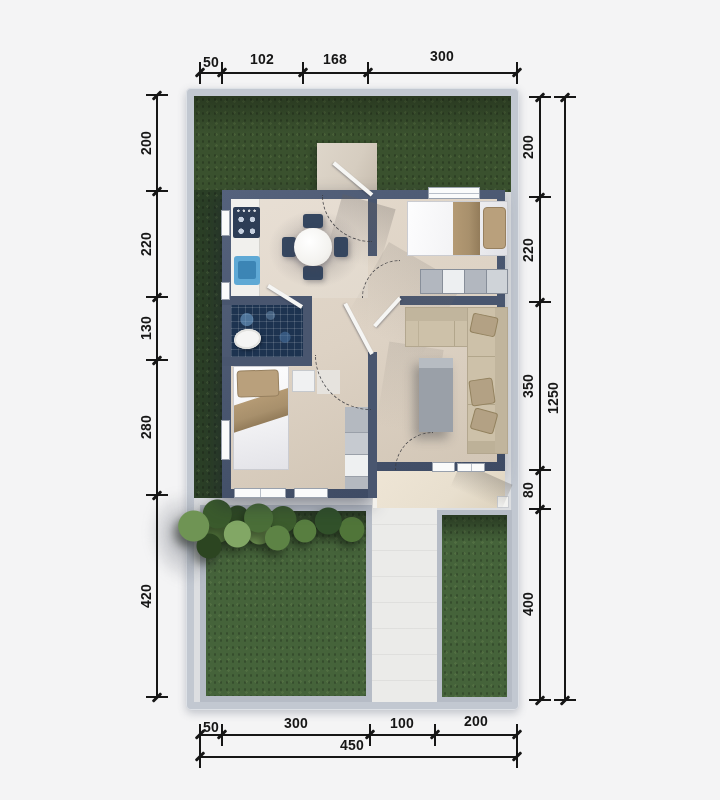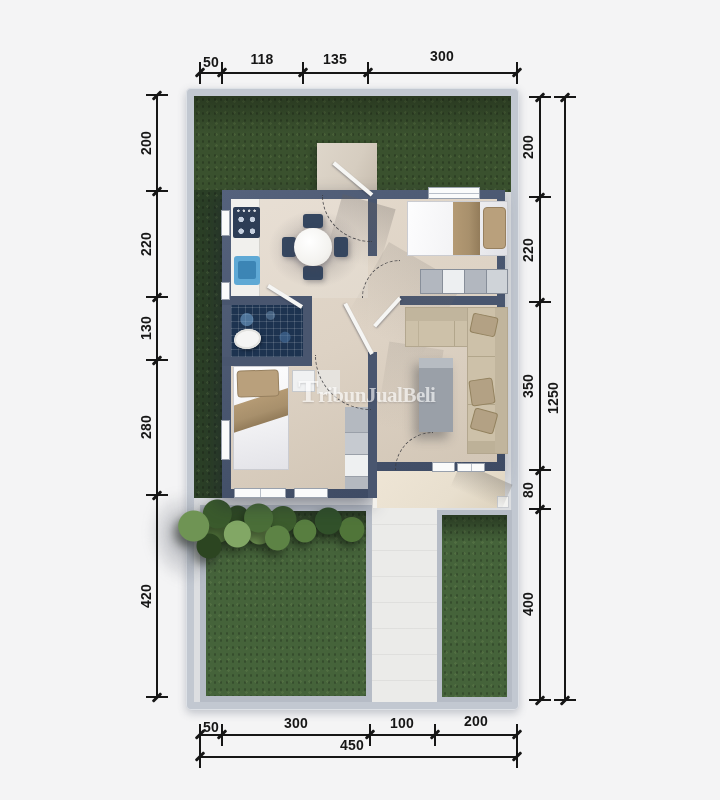--- a/index.html
+++ b/index.html
@@ -215,22 +215,22 @@
     <div class="abs tick-v" style="left:221px;top:62px;"></div>
     <div class="abs tick-v" style="left:302px;top:62px;"></div>
     <div class="abs tick-v" style="left:367px;top:62px;"></div>
     <div class="abs tick-v" style="left:516px;top:62px;"></div>
     <div class="abs slash" style="left:194px;top:71px;"></div>
     <div class="abs slash" style="left:216px;top:71px;"></div>
     <div class="abs slash" style="left:297px;top:71px;"></div>
     <div class="abs slash" style="left:362px;top:71px;"></div>
     <div class="abs slash" style="left:511px;top:71px;"></div>
     <div class="abs dim-label" style="left:191px;top:54px;">50</div>
-    <div class="abs dim-label" style="left:242px;top:51px;">118</div>
-    <div class="abs dim-label" style="left:315px;top:51px;">135</div>
+    <div class="abs dim-label" style="left:242px;top:51px;">102</div>
+    <div class="abs dim-label" style="left:315px;top:51px;">168</div>
     <div class="abs dim-label" style="left:422px;top:48px;">300</div>
   </div>
 
   <div>
     <div class="abs dl" style="left:156px;top:95px;width:2px;height:602px;"></div>
     <div class="abs tick-h" style="left:146px;top:94px;"></div>
     <div class="abs tick-h" style="left:146px;top:190px;"></div>
     <div class="abs tick-h" style="left:146px;top:296px;"></div>
     <div class="abs tick-h" style="left:146px;top:359px;"></div>
     <div class="abs tick-h" style="left:146px;top:494px;"></div>
@@ -296,15 +296,14 @@
   </div>
   <div>
     <div class="abs dl" style="left:200px;top:756px;width:317px;height:2px;"></div>
     <div class="abs tick-v" style="left:199px;top:746px;"></div>
     <div class="abs tick-v" style="left:516px;top:746px;"></div>
     <div class="abs slash" style="left:194px;top:755px;"></div>
     <div class="abs slash" style="left:511px;top:755px;"></div>
     <div class="abs dim-label" style="left:332px;top:737px;">450</div>
   </div>
 
-  <div class="abs watermark" style="left:298px;top:374px;width:150px;">TribunJualBeli</div>
 
 </div>
 
 </body></html>

